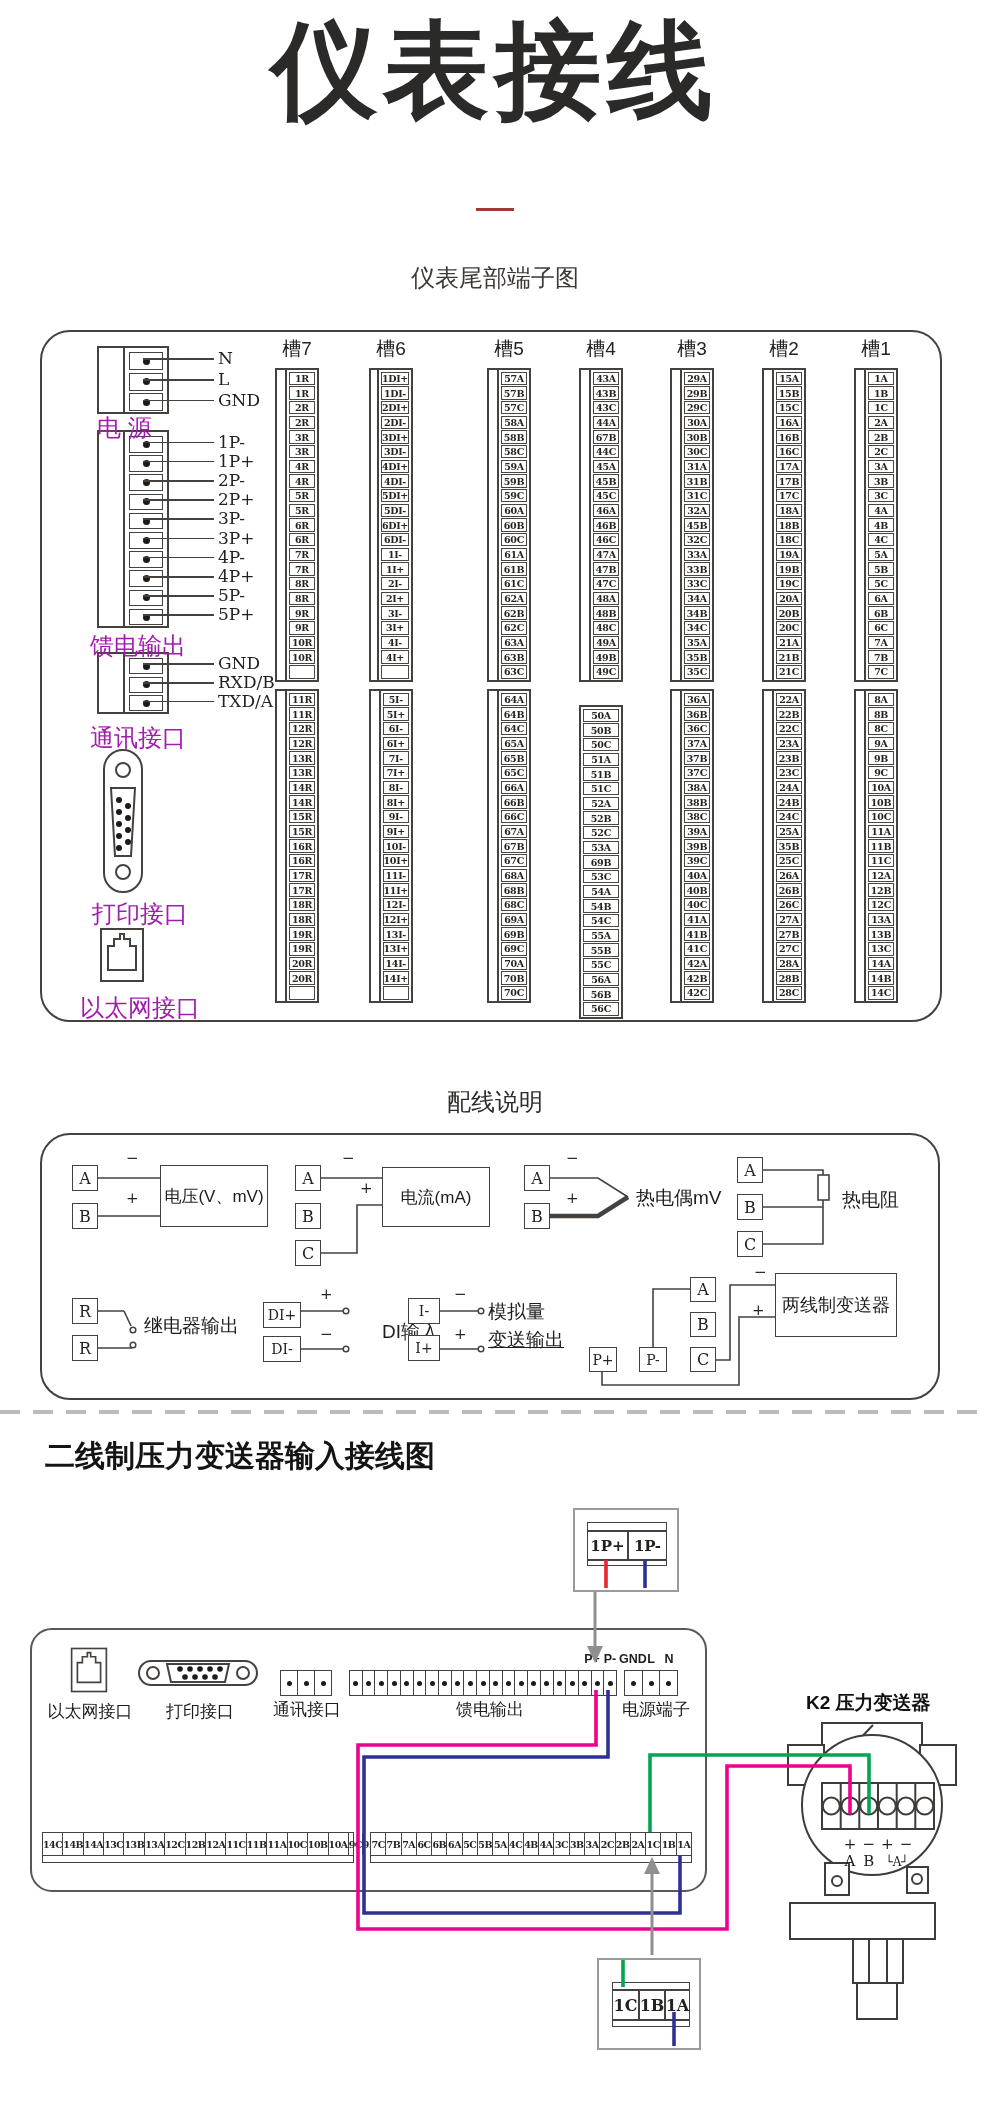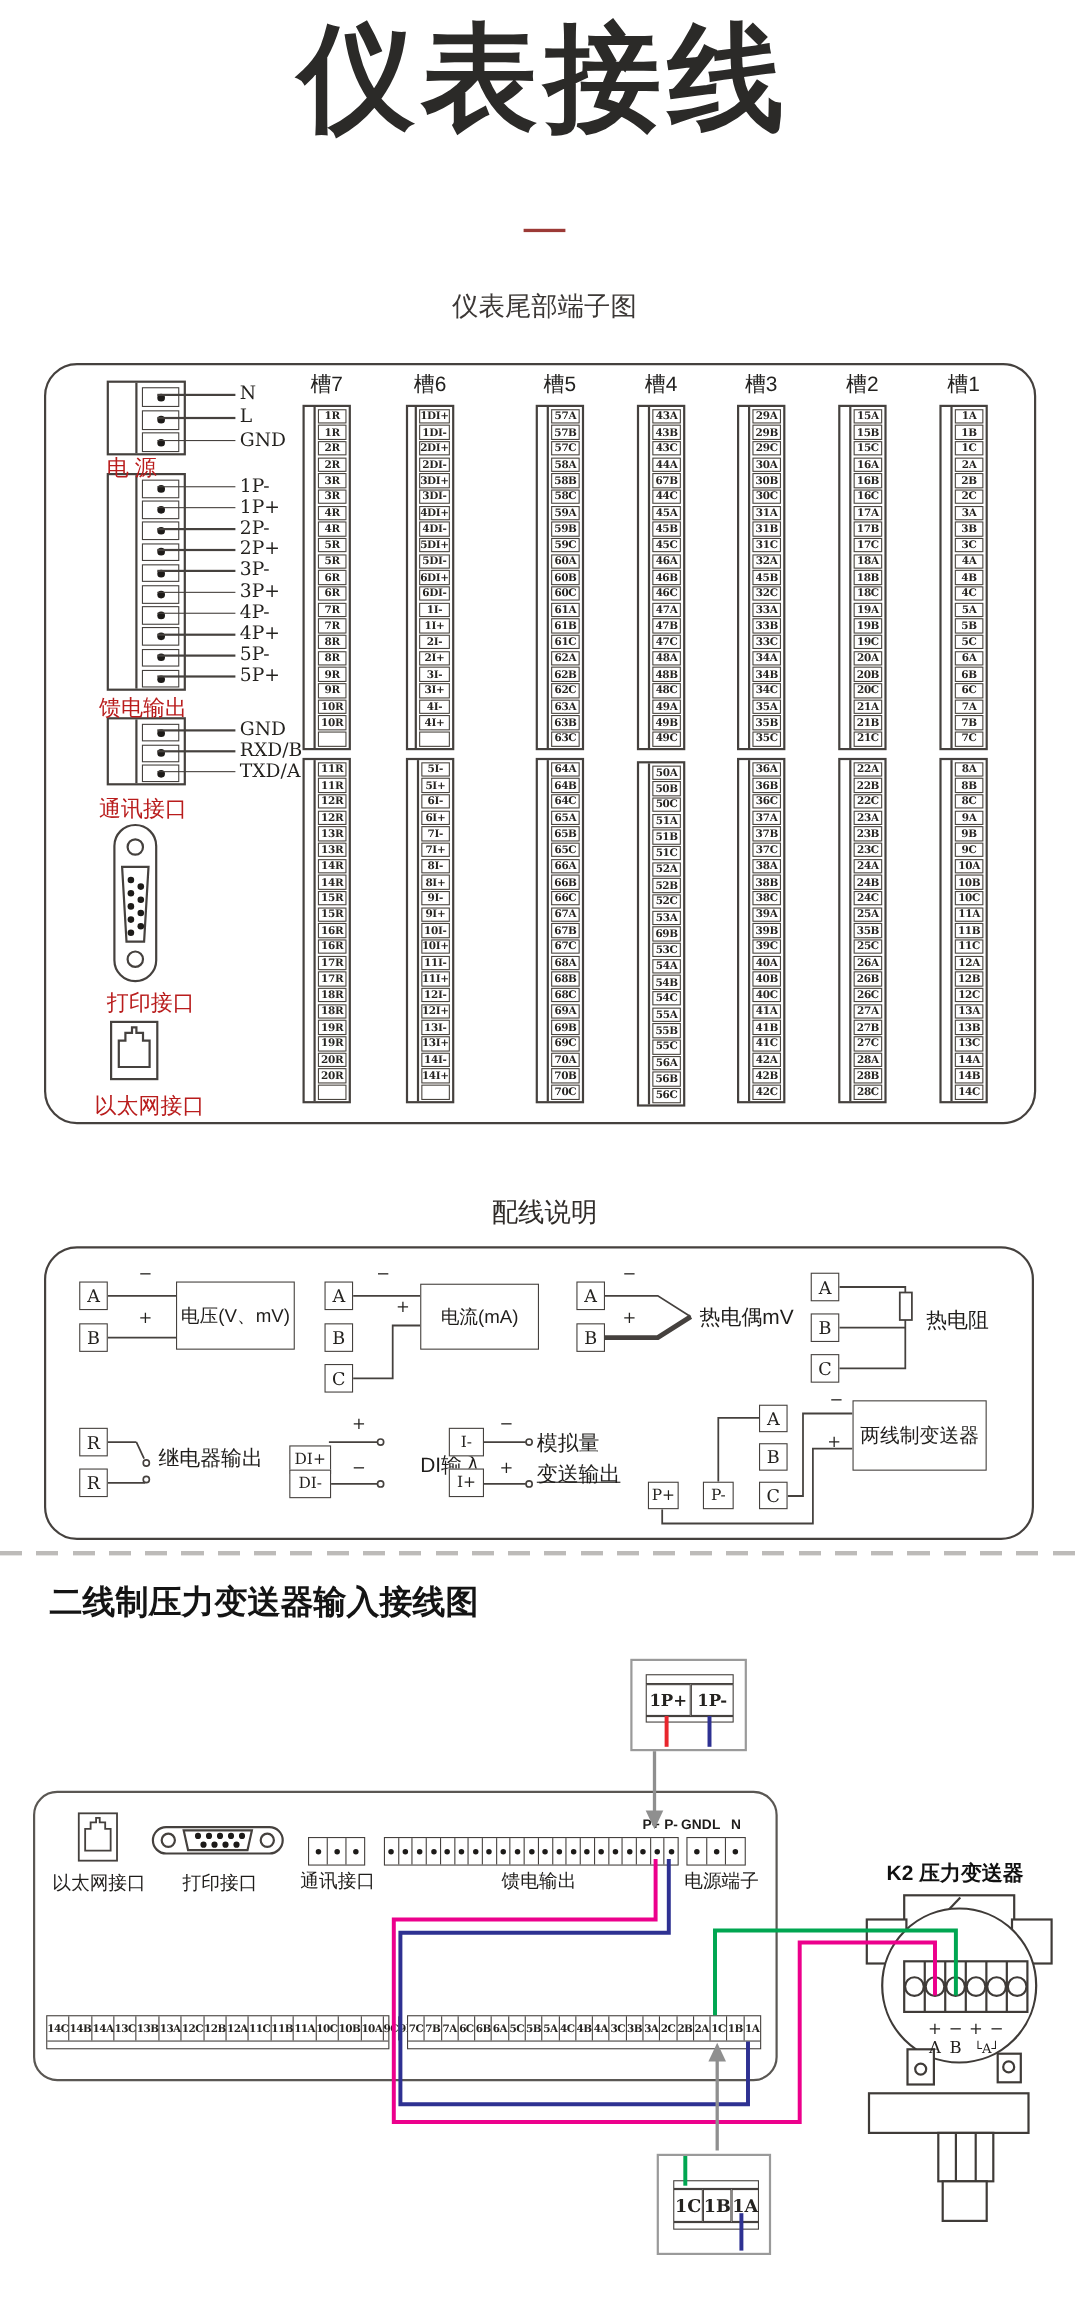--- a/index.html
+++ b/index.html
@@ -22,21 +22,21 @@
   .scells{flex:1;display:flex;flex-direction:column;padding:1px;}
   .scell{flex:1;margin:0.6px 1px;border:1.2px solid #4a453f;display:flex;align-items:center;justify-content:center;
          font-family:"DejaVu Serif",serif;font-weight:bold;font-size:9.5px;color:#262421;letter-spacing:-0.3px;background:#fff;}
   
   .lblock{position:absolute;border:2px solid #45413e;box-sizing:border-box;background:#fff;}
   .lrail{position:absolute;left:0;top:0;bottom:0;width:24px;border-right:2px solid #45413e;}
   .lrow{position:absolute;left:30px;border:1.5px solid #45413e;box-sizing:border-box;}
   .lrow::after{content:"";position:absolute;left:50%;top:50%;width:7px;height:7px;margin:-3.5px 0 0 -3.5px;border-radius:50%;background:#1d1b19;}
   .lline{position:absolute;height:1.6px;background:#45413e;}
   .llabel{position:absolute;font-family:"DejaVu Serif",serif;font-size:17px;color:#24221f;white-space:nowrap;}
-  .gname{position:absolute;font-size:20px;color:#b91c1c;white-space:nowrap;}
+  .gname{position:absolute;font-size:24px;color:#a21caf;white-space:nowrap;}
   
   #wiring-title{left:0;top:1086px;width:990px;text-align:center;font-size:24px;color:#2f2b28;}
   .tbox{position:absolute;border:1.5px solid #45413e;background:#fff;display:flex;align-items:center;justify-content:center;
         font-family:"DejaVu Serif",serif;font-size:16px;color:#24221f;box-sizing:border-box;}
   .dev{position:absolute;border:1.5px solid #45413e;background:#fff;display:flex;align-items:center;justify-content:center;
        font-size:17px;color:#1f1d1b;box-sizing:border-box;white-space:nowrap;}
   .sign{position:absolute;font-family:"DejaVu Serif",serif;font-size:15px;color:#24221f;}
   .wlabel{position:absolute;font-size:19px;color:#1f1d1b;white-space:nowrap;}
   
   #dashed-divider{left:0;top:1410px;width:990px;height:4px;
@@ -346,21 +346,21 @@
             <div class="scell">47B</div>
             <div class="scell">47C</div>
             <div class="scell">48A</div>
             <div class="scell">48B</div>
             <div class="scell">48C</div>
             <div class="scell">49A</div>
             <div class="scell">49B</div>
             <div class="scell">49C</div>
           </div>
         </div>
-        <div class="sblock" style="top: 360px;">
+        <div class="sblock" style="top: 373px; flex-direction: column;">
           <div class="srail"></div>
           <div class="scells">
             <div class="scell">50A</div>
             <div class="scell">50B</div>
             <div class="scell">50C</div>
             <div class="scell">51A</div>
             <div class="scell">51B</div>
             <div class="scell">51C</div>
             <div class="scell">52A</div>
             <div class="scell">52B</div>
@@ -597,21 +597,21 @@
 
   <div class="tbox" style="left:695px;top:22px;width:26px;height:26px;">A</div>
   <div class="tbox" style="left:695px;top:59px;width:26px;height:26px;">B</div>
   <div class="tbox" style="left:695px;top:96px;width:26px;height:26px;">C</div>
   <div class="wlabel" style="left:800px;top:52px;">热电阻</div>
 
   <div class="tbox" style="left:30px;top:163px;width:26px;height:26px;">R</div>
   <div class="tbox" style="left:30px;top:200px;width:26px;height:26px;">R</div>
   <div class="wlabel" style="left:102px;top:178px;">继电器输出</div>
 
-  <div class="tbox" style="left:221px;top:179px;width:38px;height:26px;font-size:14px;">DI+</div>
+  <div class="tbox" style="left:221px;top:167px;width:38px;height:26px;font-size:14px;">DI+</div>
   <div class="tbox" style="left:221px;top:201px;width:38px;height:26px;font-size:14px;">DI-</div>
   <div class="sign" style="left:278px;top:150px;">+</div>
   <div class="sign" style="left:278px;top:190px;">−</div>
   <div class="wlabel" style="left:308px;top:184px;margin-left:32px;">DI输入</div>
 
   <div class="tbox" style="left:366px;top:163px;width:32px;height:26px;font-size:14px;">I-</div>
   <div class="tbox" style="left:366px;top:200px;width:32px;height:26px;font-size:14px;">I+</div>
   <div class="sign" style="left:412px;top:150px;">−</div>
   <div class="sign" style="left:412px;top:190px;">+</div>
   <div class="wlabel" style="left:446px;top:164px;">模拟量</div>

